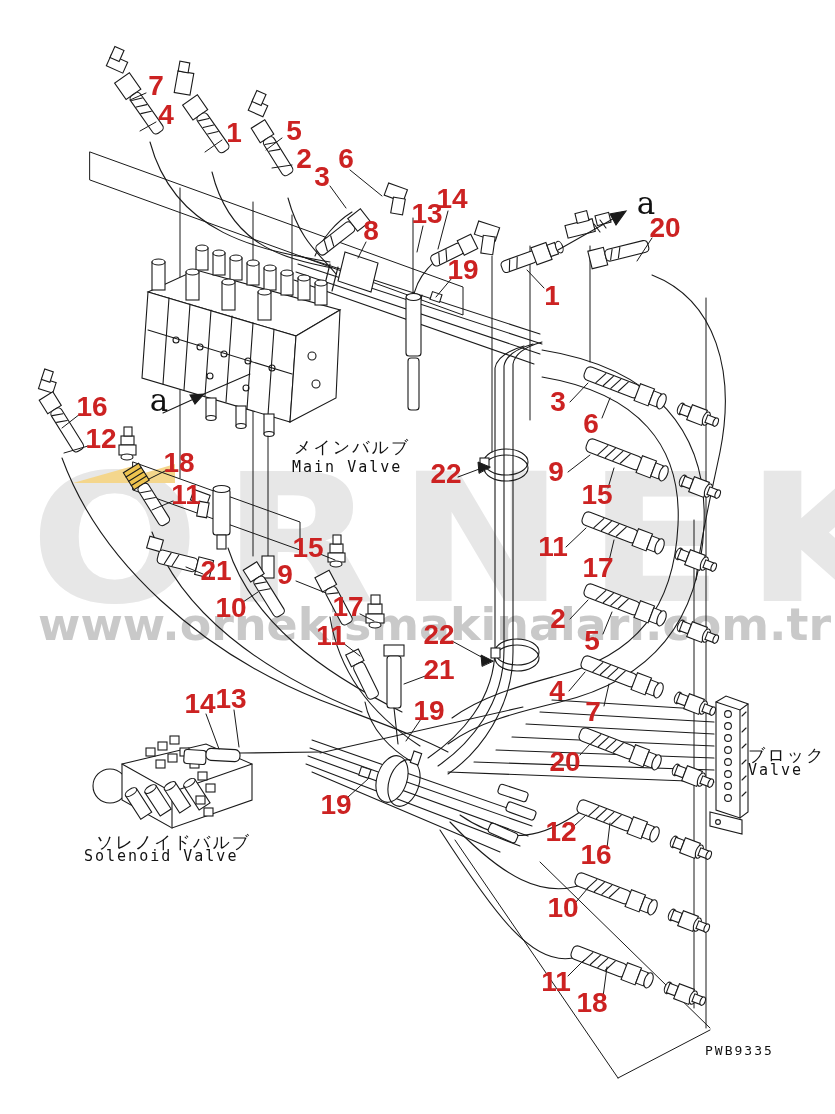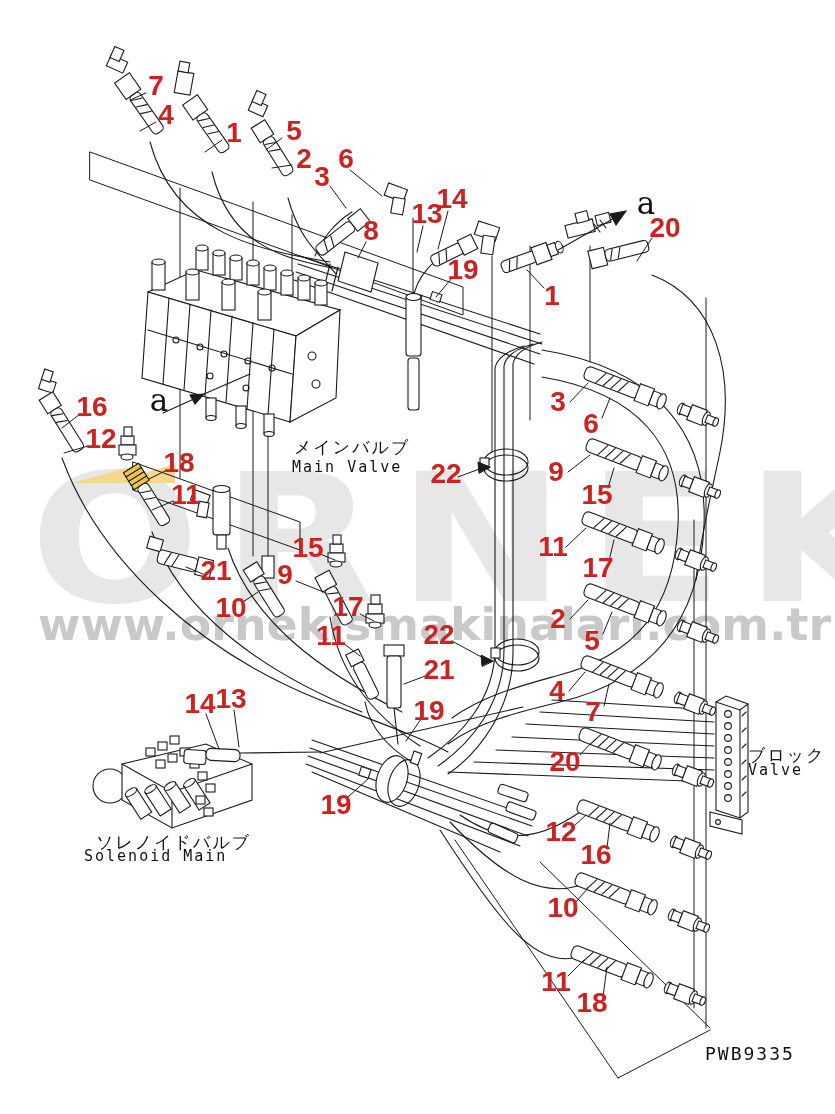--- a/index.html
+++ b/index.html
@@ -22,21 +22,21 @@
            color:#cc2222;font-family:"Liberation Sans",sans-serif;
            font-size:28px;font-weight:bold;line-height:1;white-space:nowrap;}
   .viewlabel{position:absolute;transform:translate(-50%,-50%);
              color:#111;font-family:"DejaVu Serif",serif;font-size:31px;line-height:1;}
   
   .cap-jp{position:absolute;color:#111;font-family:"DejaVu Sans",sans-serif;
           font-size:17px;letter-spacing:2px;white-space:nowrap;}
   .cap-en{position:absolute;color:#111;font-family:"DejaVu Sans Mono",monospace;
           font-size:15px;letter-spacing:2px;white-space:nowrap;}
   .drw-no{position:absolute;color:#111;font-family:"DejaVu Sans Mono",monospace;
-          font-size:18px;letter-spacing:2px;}
+          font-size:13px;letter-spacing:2px;}
 </style>
 </head>
 <body>
 
 <div id="stage">
 
   <div id="wm-brand">ORNEK</div>
   <div id="wm-url">www.ornekismakinalari.com.tr</div>
   <div class="goldtri" style="left:73px;top:466px;border-width:0 0 17px 60px;border-color:transparent transparent transparent transparent;border-bottom-color:#f4d68c;"></div>
   <div class="goldtri" style="left:111px;top:464px;border-width:0 0 19px 64px;border-color:transparent transparent transparent transparent;border-bottom-color:#f4d68c;"></div>
@@ -510,21 +510,21 @@
 
       <polygon points="490,467 478,462 479,473" fill="#1a1a1a"></polygon>
       <polygon points="493,661 481,655 482,666" fill="#1a1a1a"></polygon>
     </g>
   </svg>
 
   <div class="cap-jp" style="left:294px;top:436px;">メインバルブ</div>
   <div class="cap-en" style="left:292px;top:458px;">Main Valve</div>
 
   <div class="cap-jp" style="left:96px;top:831px;">ソレノイドバルブ</div>
-  <div class="cap-en" style="left:84px;top:847px;">Solenoid Main</div>
+  <div class="cap-en" style="left:84px;top:847px;">Solenoid Valve</div>
 
   <div class="cap-jp" style="left:748px;top:744px;">ブロック</div>
   <div class="cap-en" style="left:748px;top:761px;">Valve</div>
 
   <div class="drw-no" style="left:705px;top:1043px;">PWB9335</div>
 
   <div id="callout-layer">
       <div class="callout" style="left: 156px; top: 86px;">7</div>
       <div class="callout" style="left: 166px; top: 115px;">4</div>
       <div class="callout" style="left: 234px; top: 133px;">1</div>

